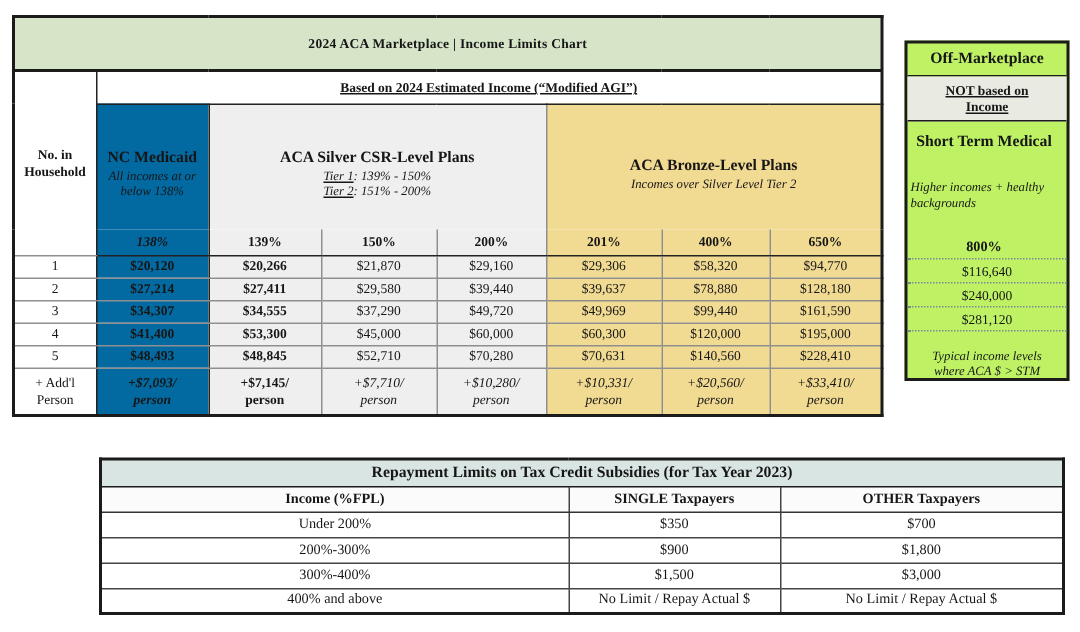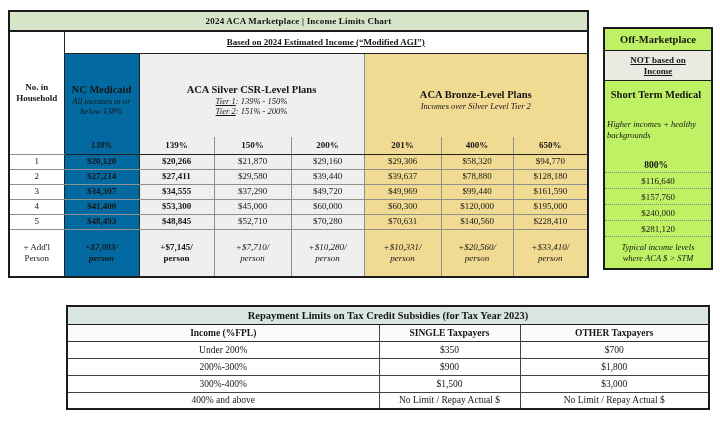--- a/index.html
+++ b/index.html
@@ -4,26 +4,26 @@
 <style>
   html,body{margin:0;padding:0;background:#fff;}
   .page{position:relative;width:720px;height:421px;background:#ffffff;
         font-family:"Liberation Serif","DejaVu Serif",serif;color:#161616;overflow:hidden;}
 
   
   table{border-collapse:collapse;table-layout:fixed;}
   .main{position:absolute;left:8px;top:10px;width:581px;border:2px solid #1b1b1b;background:#fff;}
   .main td{border:1px solid #8f8f8f;padding:0 2px;text-align:center;vertical-align:middle;
            font-size:9px;line-height:1.15;}
-  .t-title{height:20px;}
+  .t-title{height:36px;}
   .t-based{height:22px;}
   .t-sec{height:84px;}
   .t-pct{height:17px;}
   .t-data{height:15px;}
-  .t-addl{height:48px;}
+  .t-addl{height:32px;}
 
   .green{background:#d6e4c8;}
   .pink{background:#0369a1;border-left:1px solid #222 !important;border-right:1px solid #222 !important;}
   .silver{background:#efefef;}
   .gold{background:#f1da92;}
   .gold.first{border-left:1px solid #222 !important;}
 
   .title-cell{font-size:11.5px;font-weight:bold;border-bottom:2px solid #1b1b1b !important;letter-spacing:.2px;}
   .based-cell{border-bottom:1px solid #222 !important;font-size:9.5px;}
   .u{text-decoration:underline;}
@@ -50,21 +50,21 @@
             font-weight:bold;font-size:10.5px;border-bottom:1.5px solid #1b1b1b;}
   .om-not{height:29px;background:#e9ebe3;display:flex;flex-direction:column;align-items:center;
           justify-content:center;font-weight:bold;font-size:9px;line-height:1.2;
           border-bottom:1.5px solid #1b1b1b;}
   .om-head{height:91px;display:flex;flex-direction:column;justify-content:space-between;
            align-items:center;padding:8px 6px 2px 2px;box-sizing:border-box;}
   .om-name{font-weight:bold;font-size:10.5px;}
   .om-pct{font-weight:bold;font-size:9.5px;}
   .om-val{height:15px;display:flex;align-items:center;justify-content:center;font-size:9px;
           border-top:1px dotted #7d8796;}
-  .om-foot{height:31px;display:flex;flex-direction:column;align-items:center;justify-content:center;
+  .om-foot{height:31px;display:flex;flex-direction:column;align-items:center;justify-content:flex-end;
            font-style:italic;font-size:8.5px;line-height:1.2;border-top:1px dotted #7d8796;}
 
   
   .repay{position:absolute;left:66px;top:305px;width:642px;border:2px solid #1b1b1b;background:#fff;}
   .repay td{border:1px solid #444;text-align:center;vertical-align:middle;padding:0 3px;font-size:9.5px;}
   .r-title{height:18px;}
   .r-title td{background:#d9e5e2;font-weight:bold;font-size:10.5px;border-bottom:1.5px solid #1b1b1b !important;}
   .r-head{height:17px;}
   .r-head td{font-weight:bold;background:#fbfbfb;border-bottom:1.2px solid #333 !important;}
   .r-row{height:17px;}
@@ -225,21 +225,20 @@
     <div class="om-not">
       <span class="u">NOT based on</span>
       <span class="u">Income</span>
     </div>
     <div class="om-head">
       <div class="om-name">Short Term Medical</div>
       <div class="note">Higher incomes + healthy backgrounds</div>
       <div class="om-pct">800%</div>
     </div>
     <div class="om-val">$116,640</div>
-    <div class="om-val">$157,760</div>
     <div class="om-val">$240,000</div>
     <div class="om-val">$281,120</div>
     <div class="om-foot">
       <div>Typical income levels</div>
       <div>where ACA $ &gt; STM</div>
     </div>
   </div>
 
   <table class="repay">
     <colgroup>

